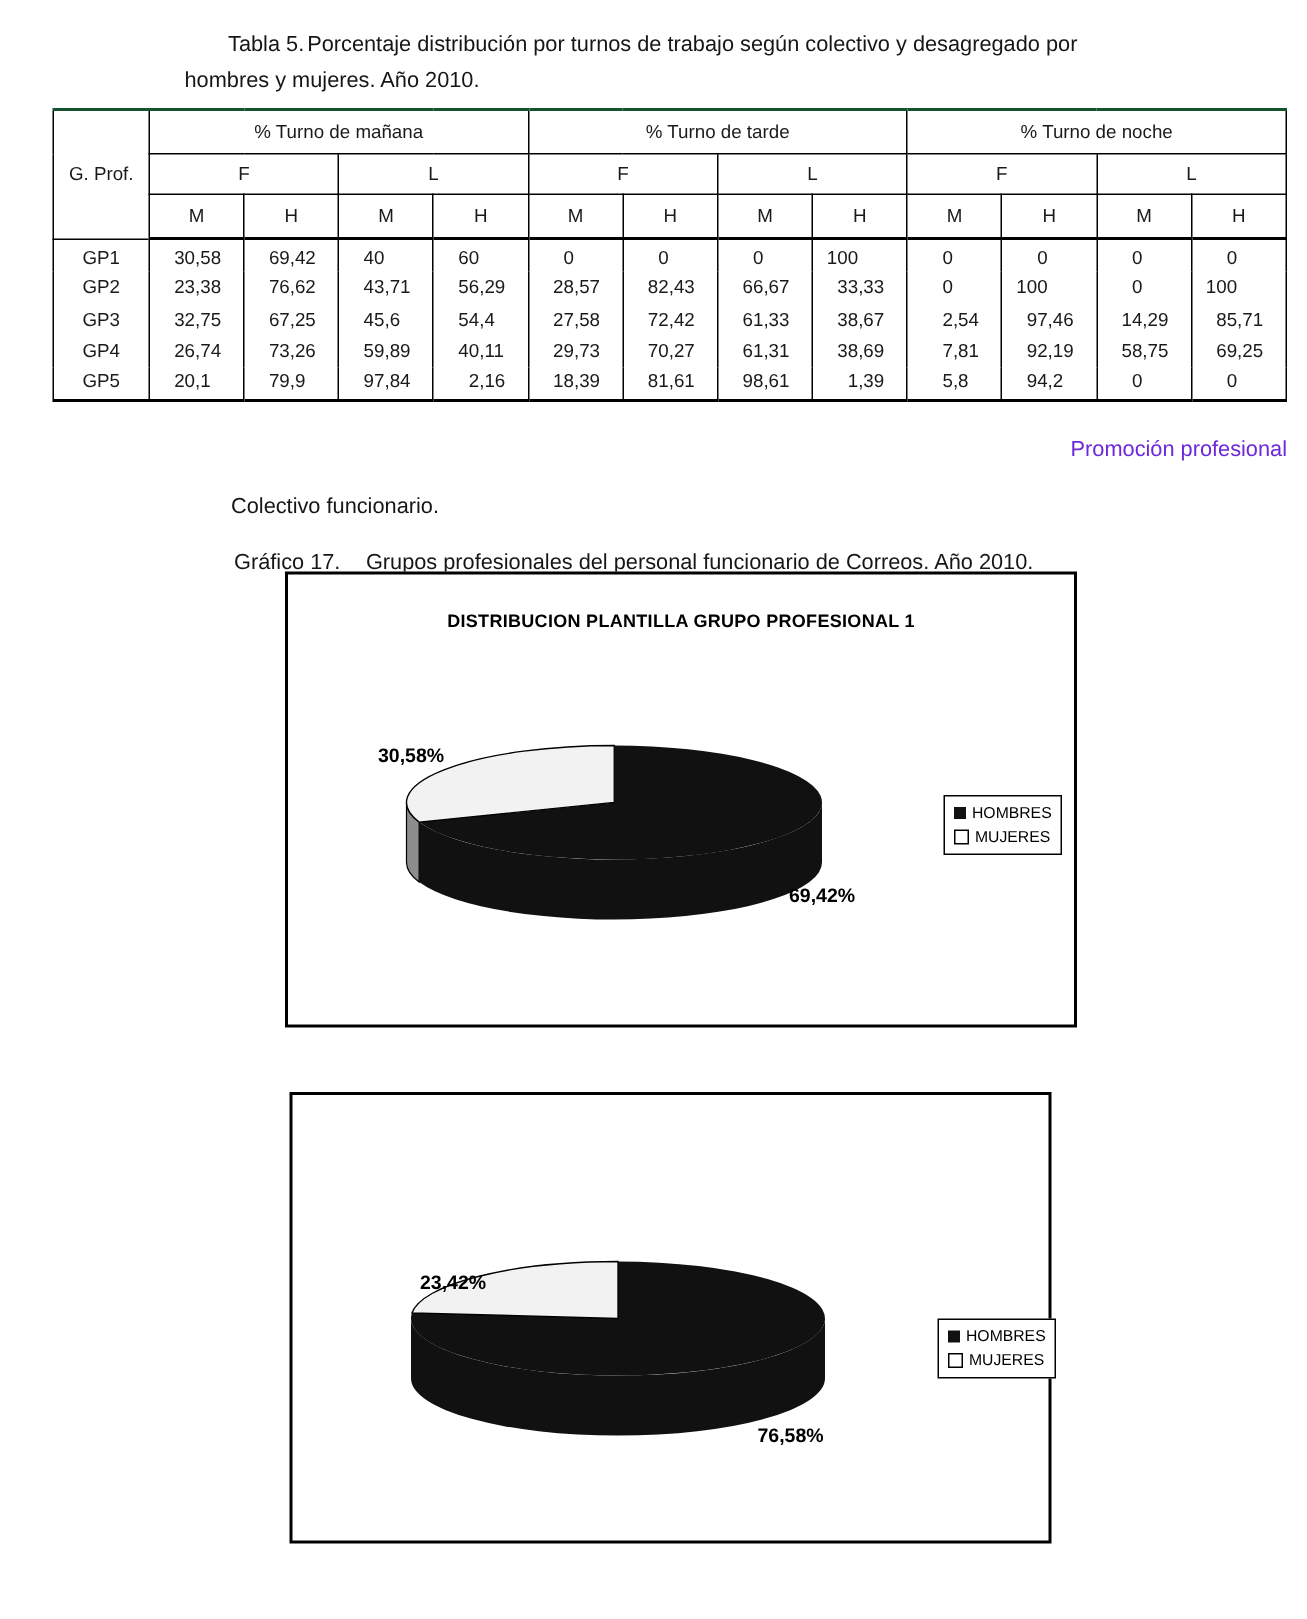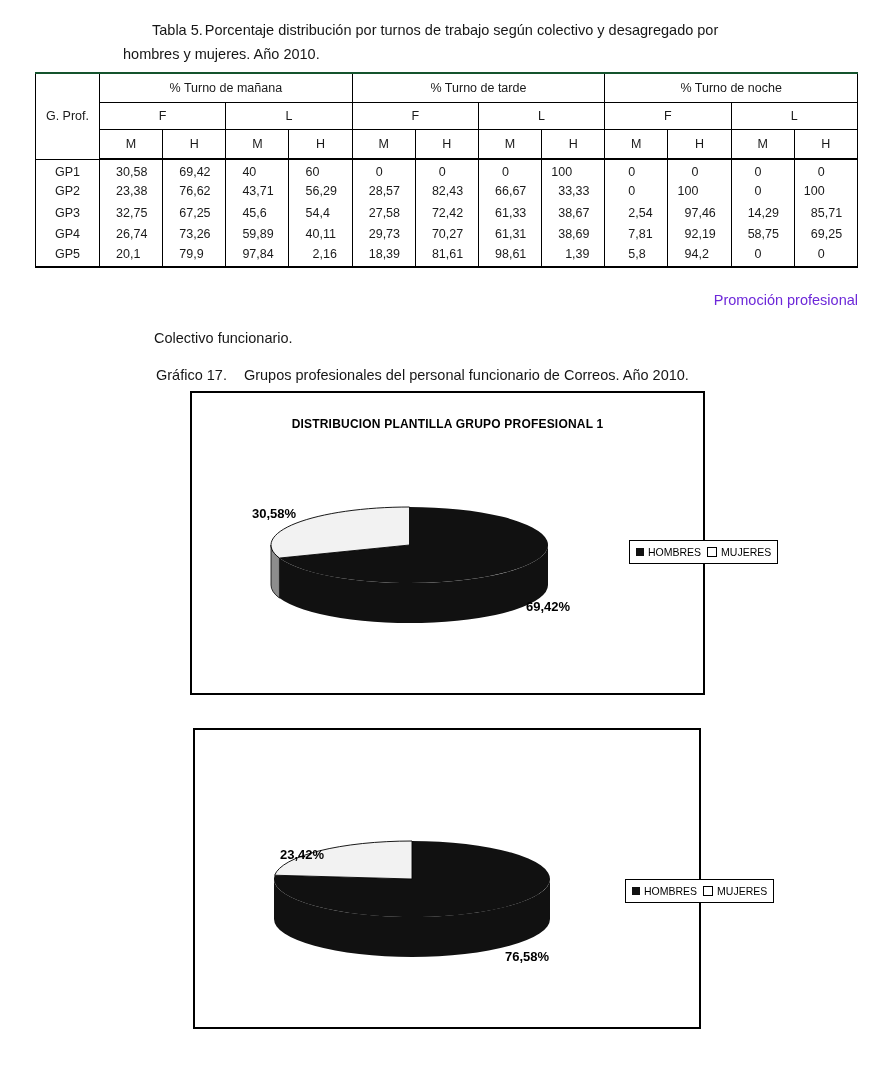--- a/index.html
+++ b/index.html
@@ -34,32 +34,32 @@
   table.turnos tbody td.rowhead{text-align:center;}
   .ip{display:inline-block;width:30px;text-align:right;}
   .fp{display:inline-block;width:26px;text-align:left;}
   
   .promo{position:absolute;top:292px;left:35px;width:823px;text-align:right;font-size:14.5px;color:#6d28d9;}
   .colectivo{position:absolute;top:330px;left:154px;font-size:14.5px;color:#161616;}
   .graf-caption{position:absolute;top:367px;left:156px;font-size:14.5px;color:#161616;white-space:nowrap;margin:0;}
   .graf-gap{margin-left:17px;}
   
   .chart-frame{position:absolute;border:2px solid #000;background:#fff;}
-  .cf1{left:190px;top:391px;width:511px;height:300px;}
+  .cf1{left:190px;top:381px;width:511px;height:300px;padding-left:13px;}
   .cf2{left:193px;top:728px;width:504px;height:297px;}
   .chart-title{position:absolute;top:24px;left:0;right:0;text-align:center;
     font-weight:bold;font-size:12px;color:#000;letter-spacing:0.2px;}
   .pie-svg{position:absolute;left:0;top:0;}
   .pie-label{position:absolute;font-weight:bold;font-size:13px;color:#000;}
   .cf1 .pl-white{left:60px;top:113px;}
   .cf1 .pl-black{left:334px;top:206px;}
   .cf2 .pl-white{left:85px;top:101px;margin-top:16px;}
   .cf2 .pl-black{left:310px;top:219px;}
   .legend{position:absolute;border:1px solid #000;background:#fff;
-    padding:6px 6px 6px 6px;display:flex;flex-direction:row;gap:6px;}
+    padding:6px 6px 6px 6px;display:flex;flex-direction:column;gap:6px;}
   .cf1 .legend{left:437px;top:147px;}
   .cf2 .legend{left:430px;top:149px;}
   .legend-item{display:flex;align-items:center;gap:4px;font-size:10.5px;color:#000;line-height:10px;}
   .sw{width:8px;height:8px;display:inline-block;flex:0 0 auto;}
   .sw-black{background:#111;}
   .sw-white{background:#fff;border:1px solid #000;}
 </style>
 </head>
 <body>
 

